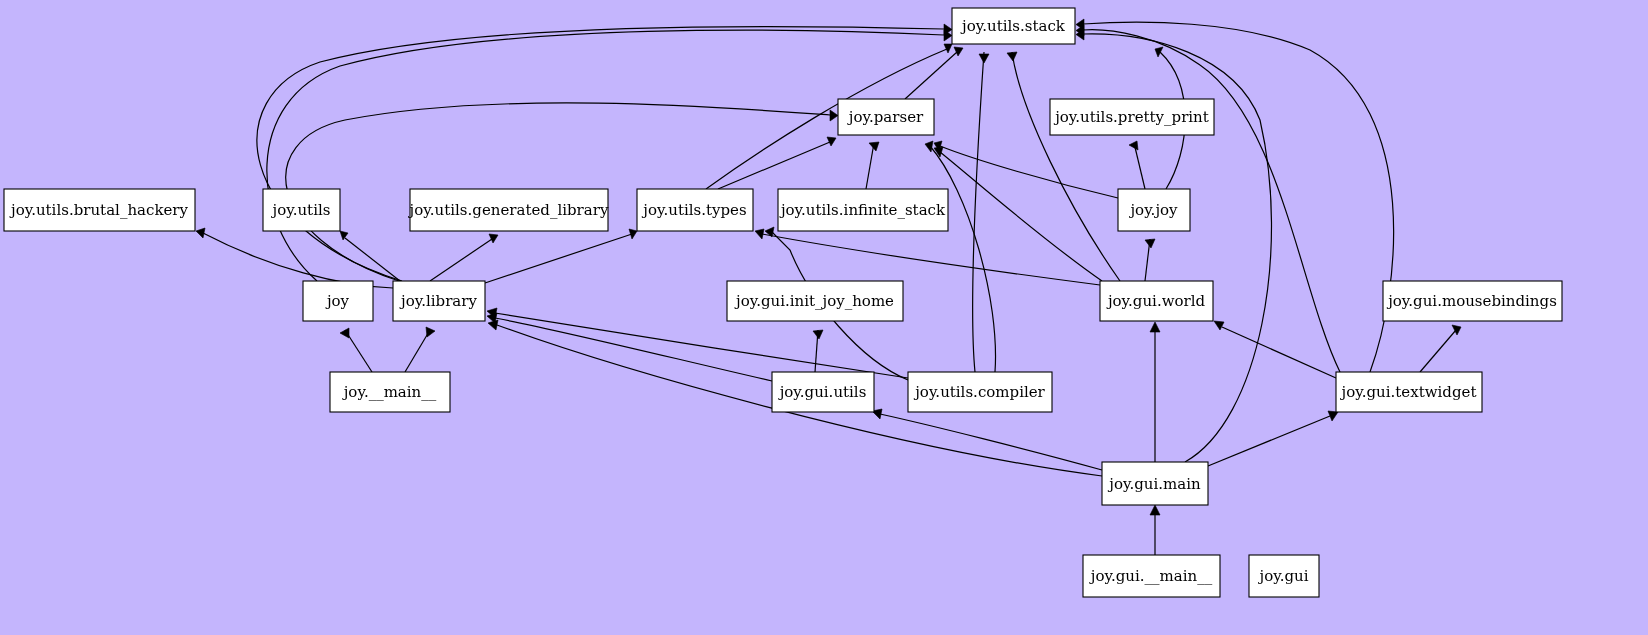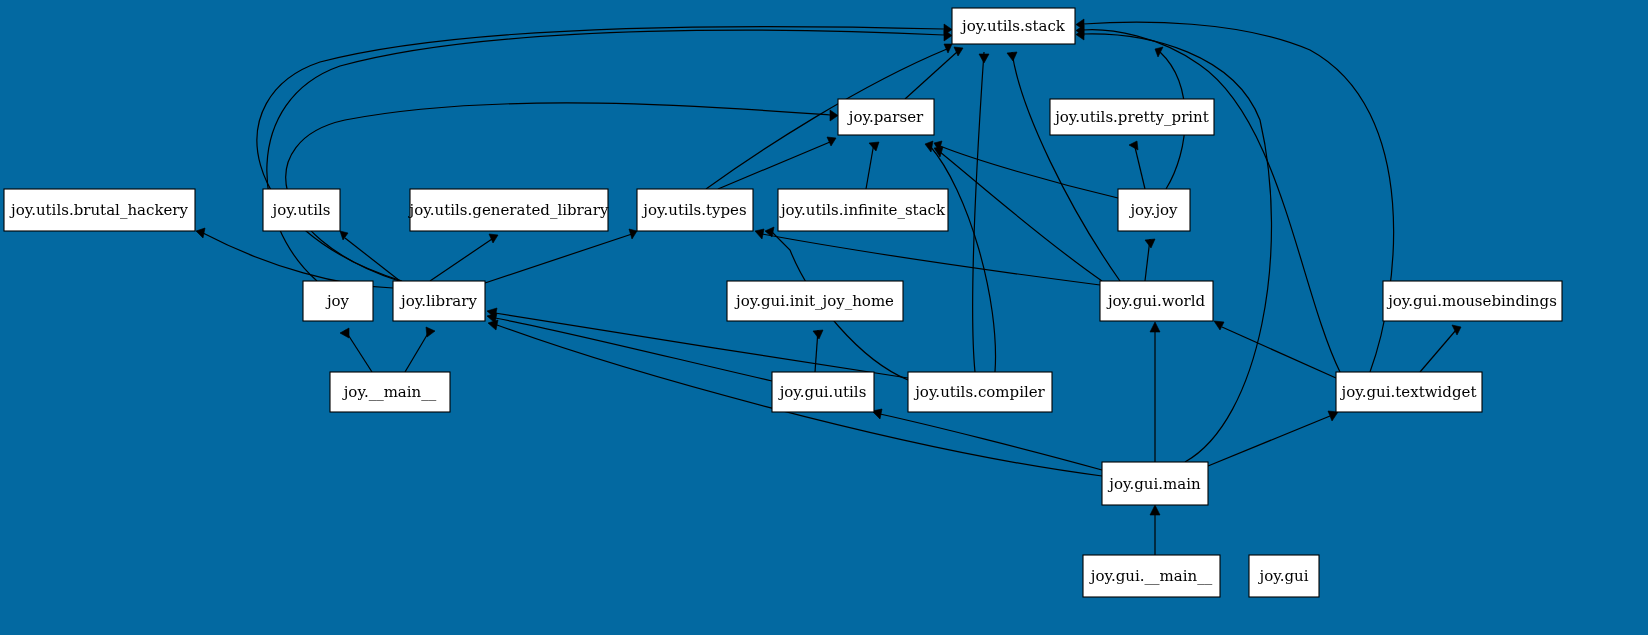--- a/index.html
+++ b/index.html
@@ -4,21 +4,21 @@
 <style>
   html, body {
     margin: 0;
     padding: 0;
     background: #ffffff;
   }
   #graph-root {
     position: relative;
     width: 1648px;
     height: 635px;
-    background: #0369a1;
+    background: #c4b5fd;
     font-family: "DejaVu Serif", "Liberation Serif", serif;
     overflow: hidden;
   }
   svg#graph-canvas {
     position: absolute;
     left: 0;
     top: 0;
     width: 1648px;
     height: 635px;
     display: block;

